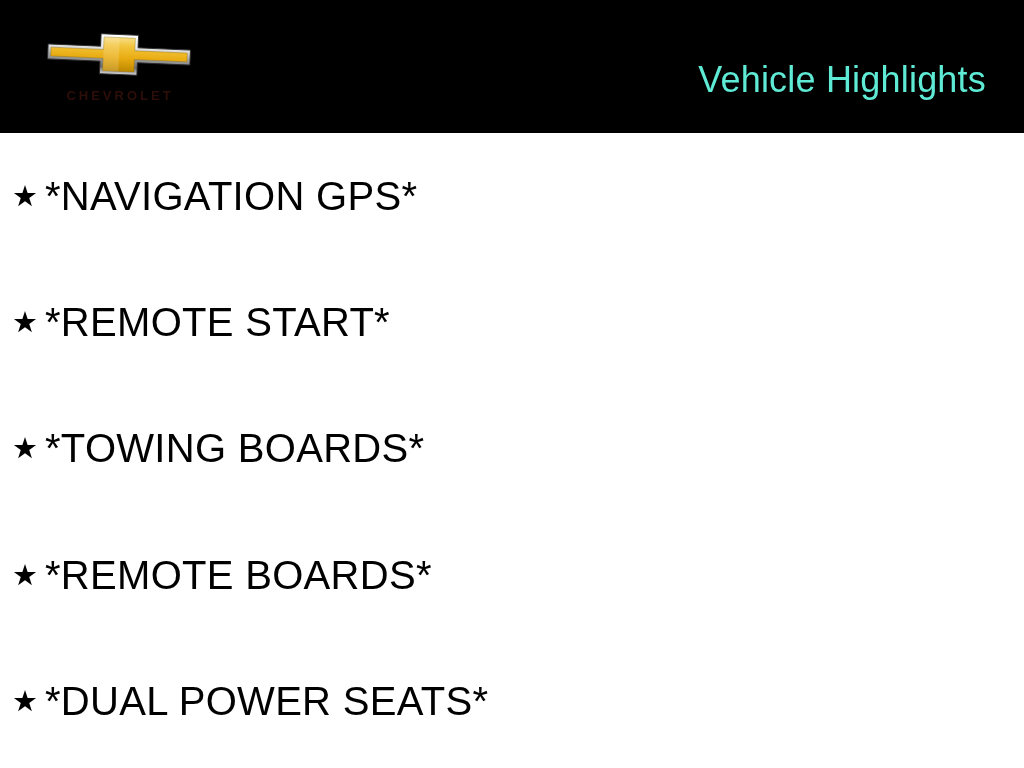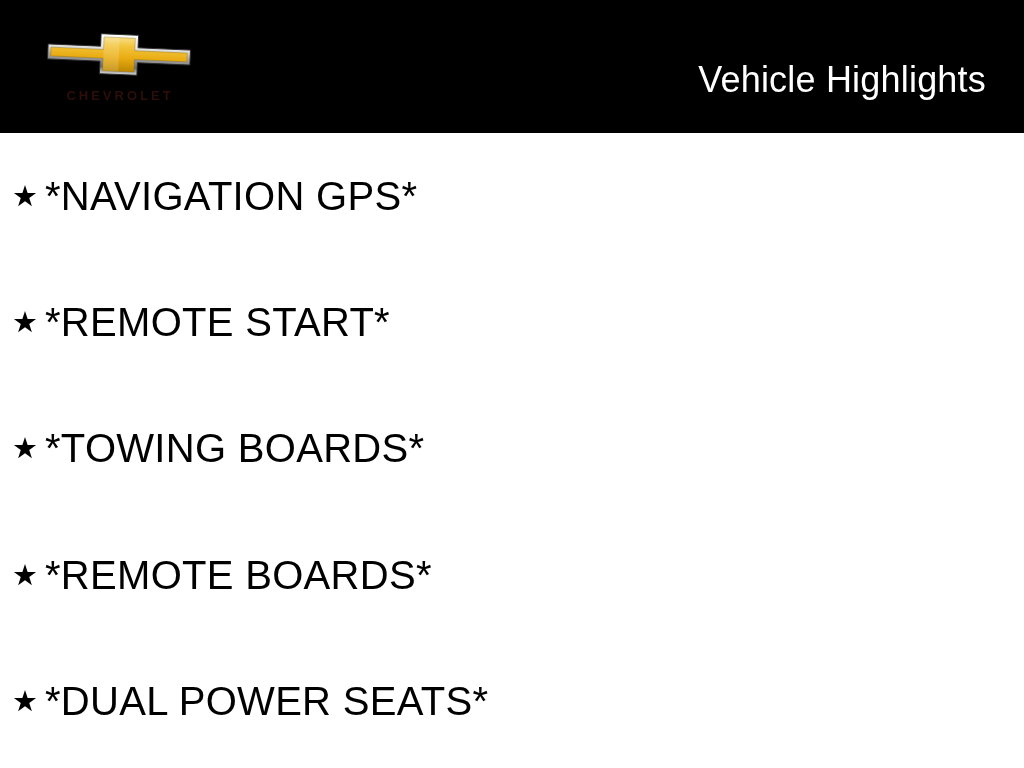--- a/index.html
+++ b/index.html
@@ -29,21 +29,21 @@
     margin-top: 7px;
     font-size: 13px; font-weight: bold;
     letter-spacing: 3px;
     color: #2e0e09;
     filter: blur(0.6px);
     white-space: nowrap;
   }
   .title {
     position: absolute; right: 38px; top: 0; height: 160px;
     display: flex; align-items: center;
-    color: #ffffff; font-size: 36px; font-weight: 400;
+    color: #5eead4; font-size: 36px; font-weight: 400;
     letter-spacing: 0.2px; white-space: nowrap;
   }
 
   
   .content {
     position: absolute; top: 133px; left: 0;
     width: 1024px; height: 635px; background: #ffffff;
   }
   .item {
     position: absolute; left: 12px;

